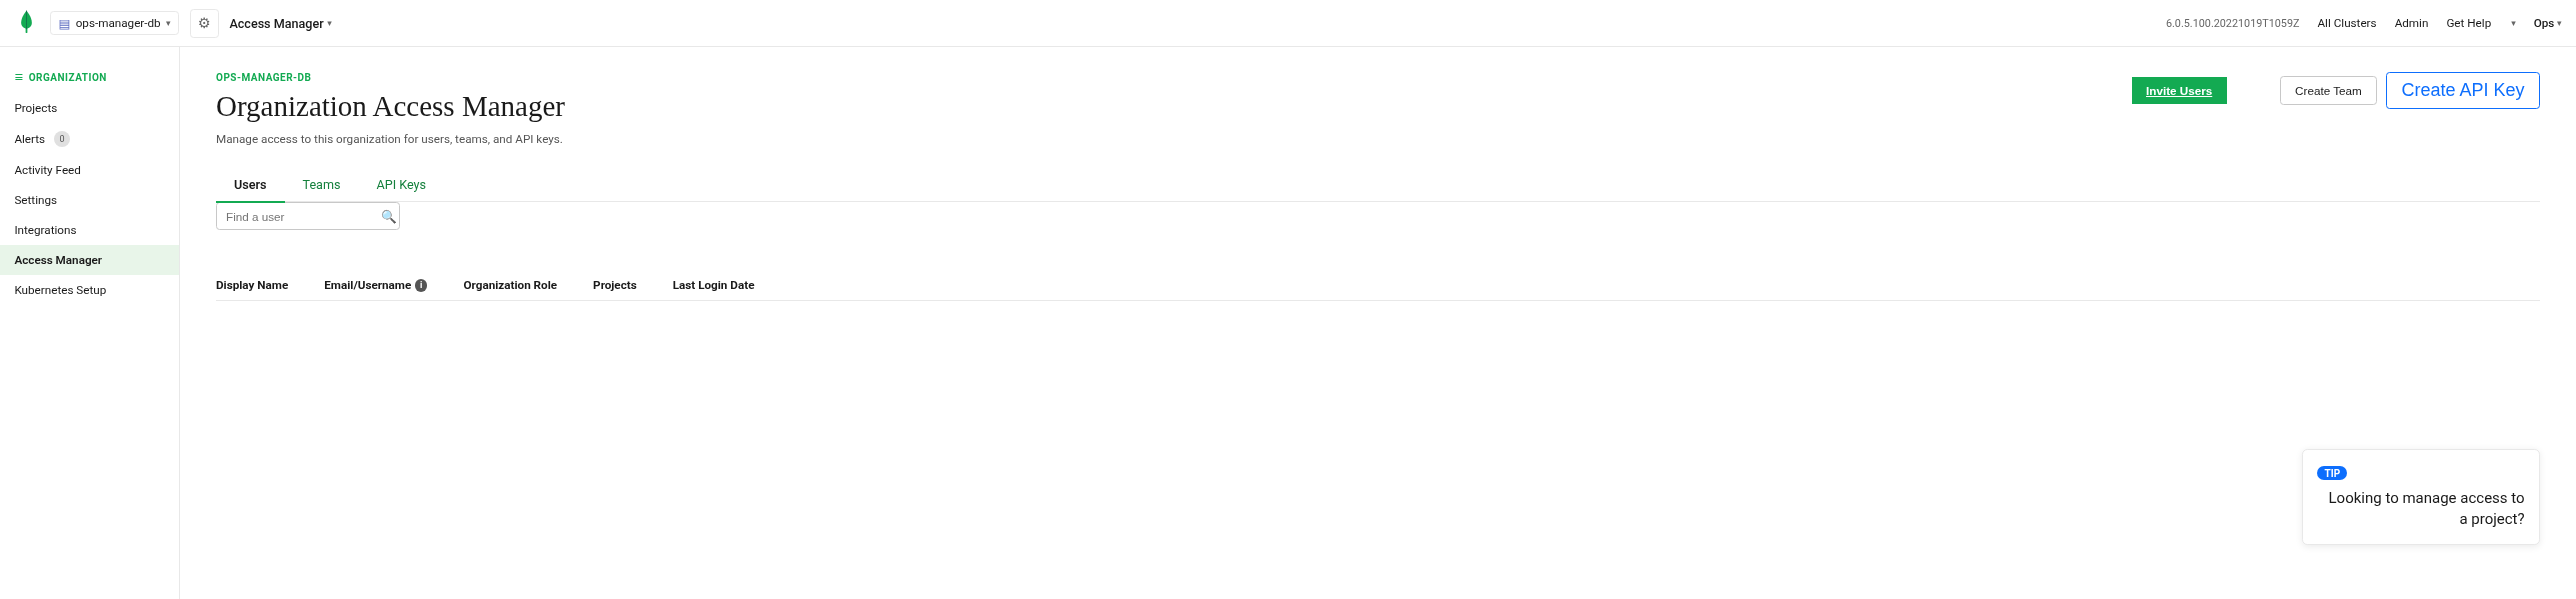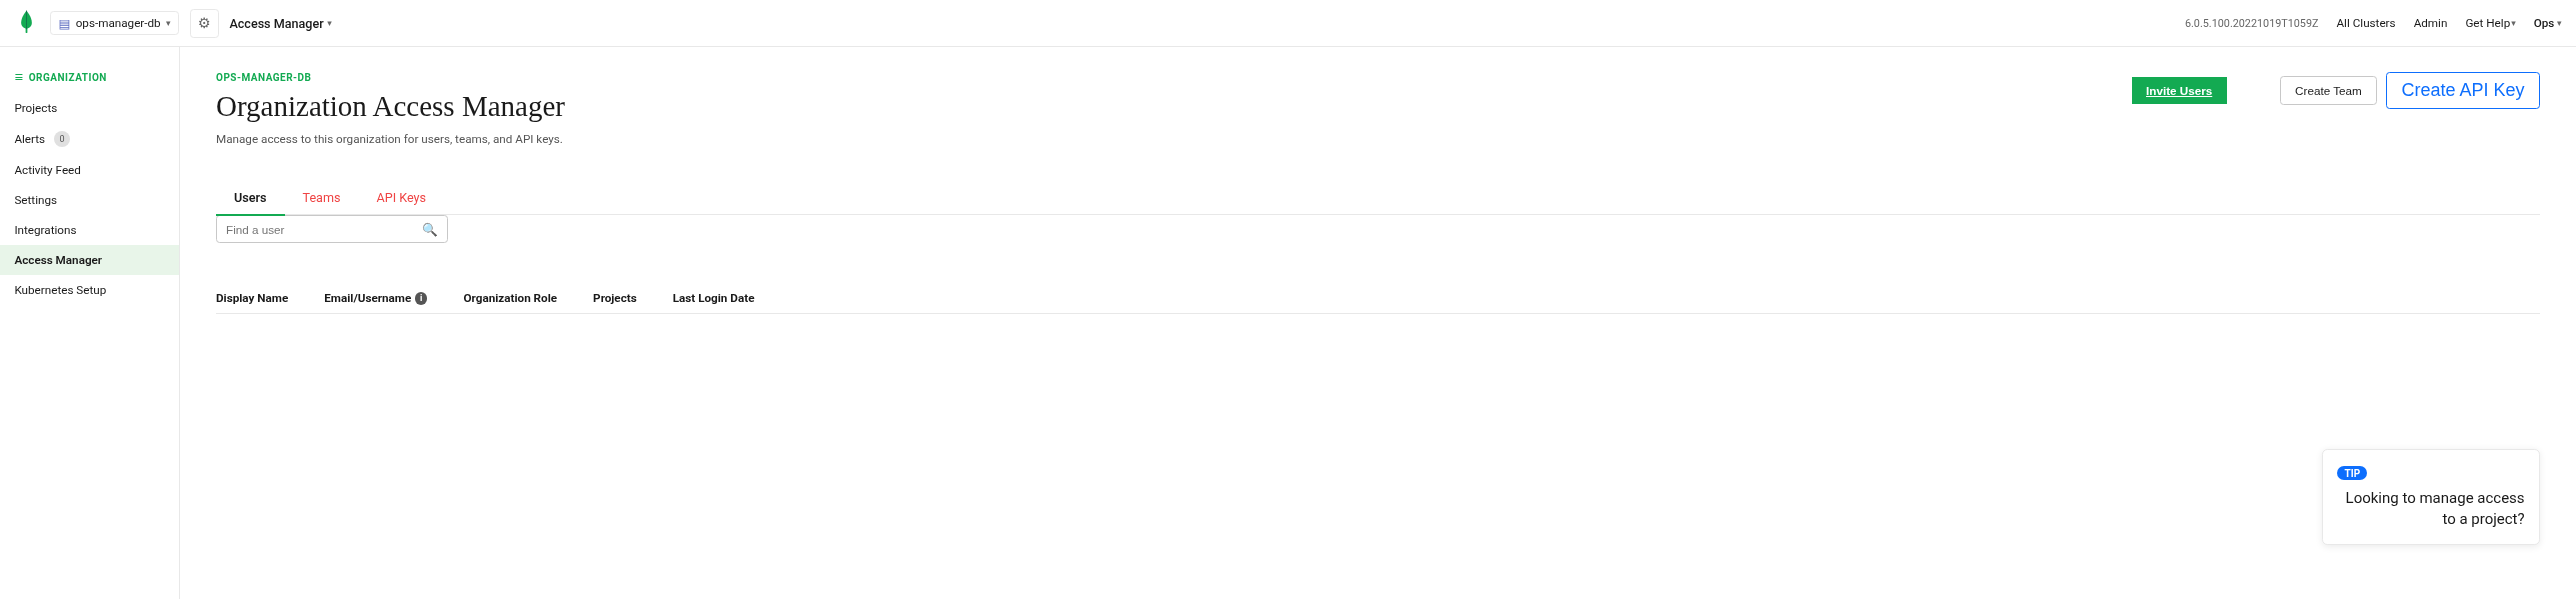--- a/index.html
+++ b/index.html
@@ -42,21 +42,21 @@
       display: flex; align-items: center; gap: 3.6px;
       font-size: 12.6px; font-weight: 500; color: #1a1a1a;
       cursor: pointer;
     }
     .nav-right {
       margin-left: auto;
       display: flex; align-items: center; gap: 18px;
     }
     .nav-version { font-size: 10.8px; color: #666; }
     .nav-link { font-size: 11.7px; color: #1a1a1a; cursor: pointer; text-decoration: none; }
-    .nav-link-with-chevron { display: flex; align-items: center; gap: 1px; cursor: pointer; font-size: 11.7px; }
+    .nav-link-with-chevron { display: flex; align-items: center; gap: 20px; cursor: pointer; font-size: 11.7px; }
     .nav-ops { display: flex; align-items: center; gap: 2.7px; cursor: pointer; font-size: 11.7px; font-weight: 500; }
     .chevron { font-size: 9px; color: #666; }
 
     
     .layout {
       display: flex;
       margin-top: 47px;
       min-height: calc(100vh - 47px);
     }
 
@@ -118,21 +118,21 @@
     .page-title {
       font-size: 29px;
       font-weight: 400;
       color: #1a1a1a;
       margin-bottom: 9px;
       font-family: Georgia, 'Times New Roman', serif;
     }
     .page-subtitle {
       font-size: 11.7px;
       color: #555;
-      margin-bottom: 35px;
+      margin-bottom: 22px;
     }
 
     
     .action-row {
       position: absolute;
       top: 25px;
       right: 36px;
       display: flex;
       gap: 9px;
       align-items: center;
@@ -172,39 +172,39 @@
 
     
     .tabs {
       display: flex;
       border-bottom: 1.8px solid #e8e8e8;
       gap: 0;
     }
     .tab {
       padding: 9px 18px;
       font-size: 12.6px;
-      color: #ef4444;
+      color: #15803d;
       cursor: pointer;
       border-bottom: 2.7px solid transparent;
       margin-bottom: -1.8px;
     }
     .tab.active {
       color: #1a1a1a;
       font-weight: 600;
       border-bottom: 2.7px solid #13aa52;
     }
 
     
     .search-container {
       display: flex;
       align-items: center;
       border: 0.9px solid #c8c8c8;
       border-radius: 3.6px;
       padding: 5.4px 9px;
-      width: 232px;
+      width: 184px;
       margin-bottom: 18px;
       background: #fff;
     }
     .search-input {
       border: none;
       outline: none;
       font-size: 11.7px;
       color: #888;
       flex: 1;
       background: transparent;
@@ -242,21 +242,21 @@
 
     
     .tip-box {
       position: absolute;
       right: 36px;
       bottom: 54px;
       background: #fff;
       border: 0.9px solid #e8e8e8;
       border-radius: 5.4px;
       padding: 14.4px;
-      width: 218px;
+      width: 238px;
       box-shadow: 0 1.8px 7.2px rgba(0,0,0,0.08);
     }
     .tip-badge {
       display: inline-flex;
       align-items: center;
       justify-content: center;
       background: #0d6efd;
       color: #fff;
       font-size: 10px;
       font-weight: 700;

